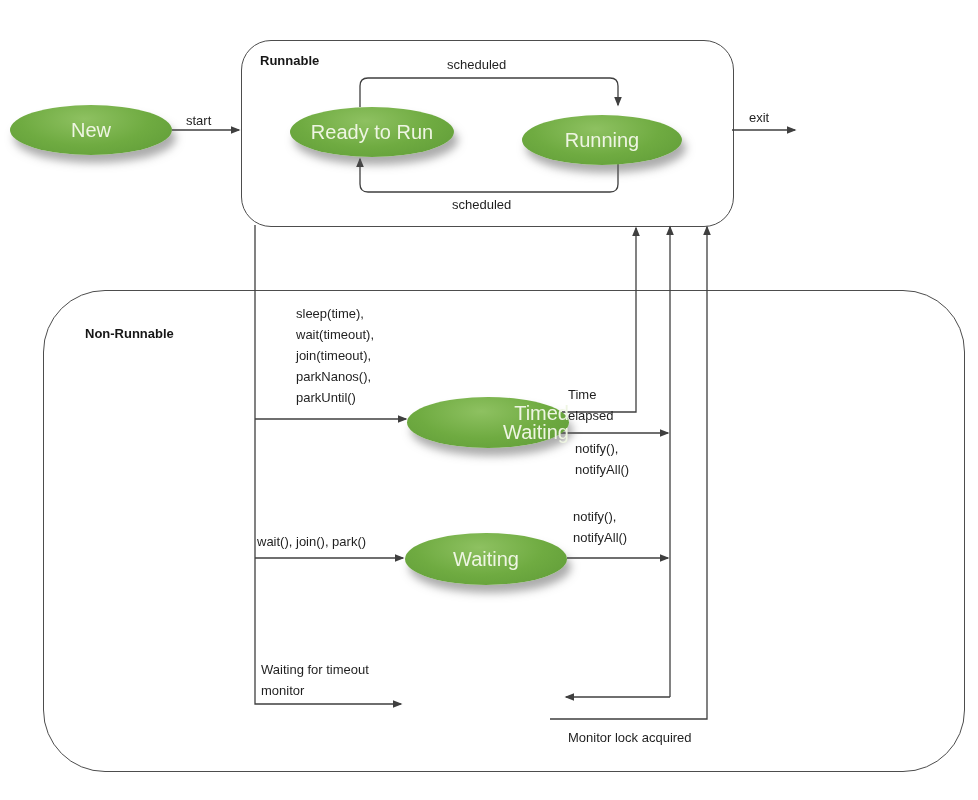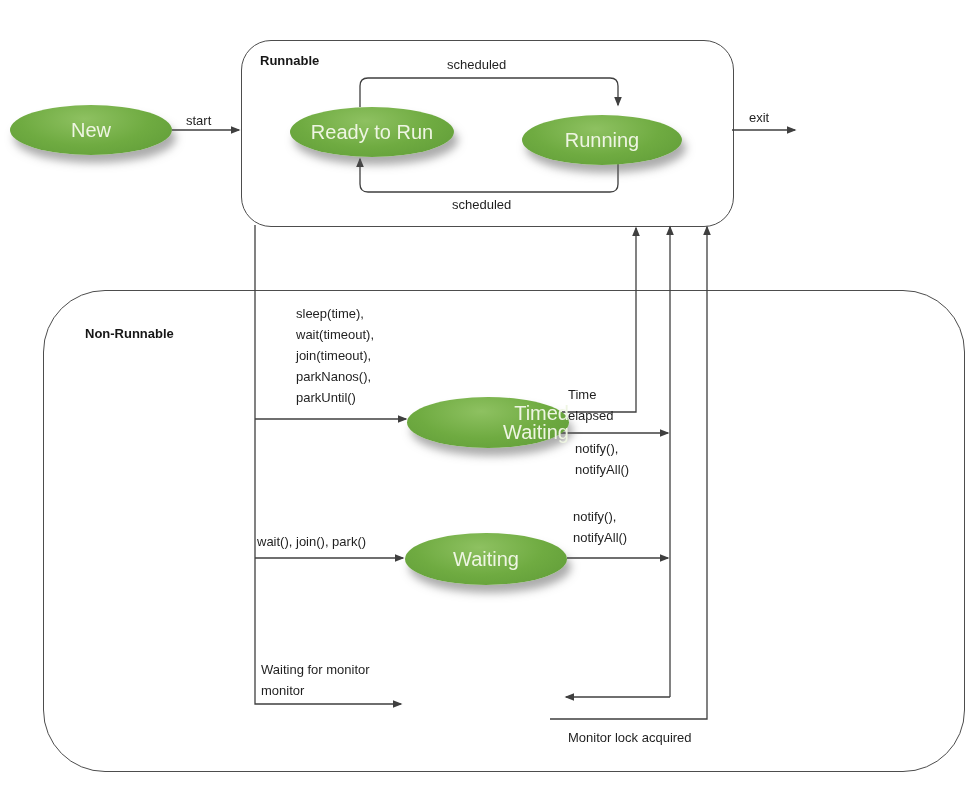--- a/index.html
+++ b/index.html
@@ -110,19 +110,19 @@
   </div>
 
   <div class="edge-label" style="left:257px;top:531px;">wait(), join(), park()</div>
 
   <div class="edge-label" style="left:573px;top:506px;">
     <div>notify(),</div>
     <div>notifyAll()</div>
   </div>
 
   <div class="edge-label" style="left:261px;top:659px;">
-    <div>Waiting for monitor</div>
+    <div>Waiting for timeout</div>
     <div>monitor</div>
   </div>
 
   <div class="edge-label" style="left:568px;top:727px;">Monitor lock acquired</div>
 
 </div>
 
 </body></html>

